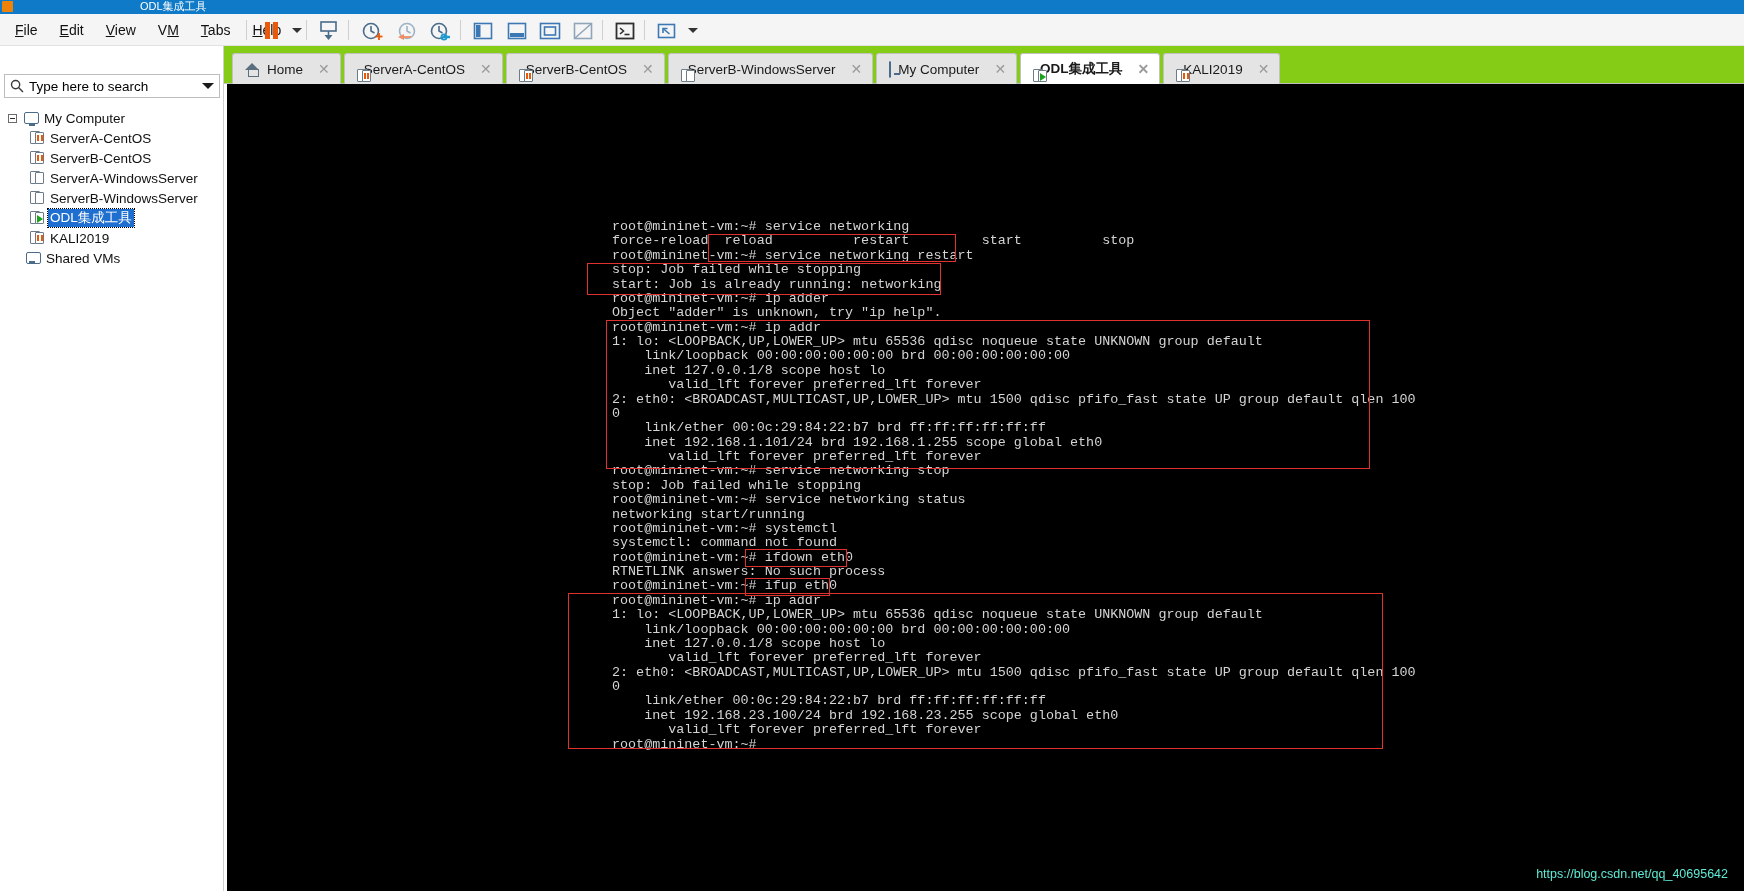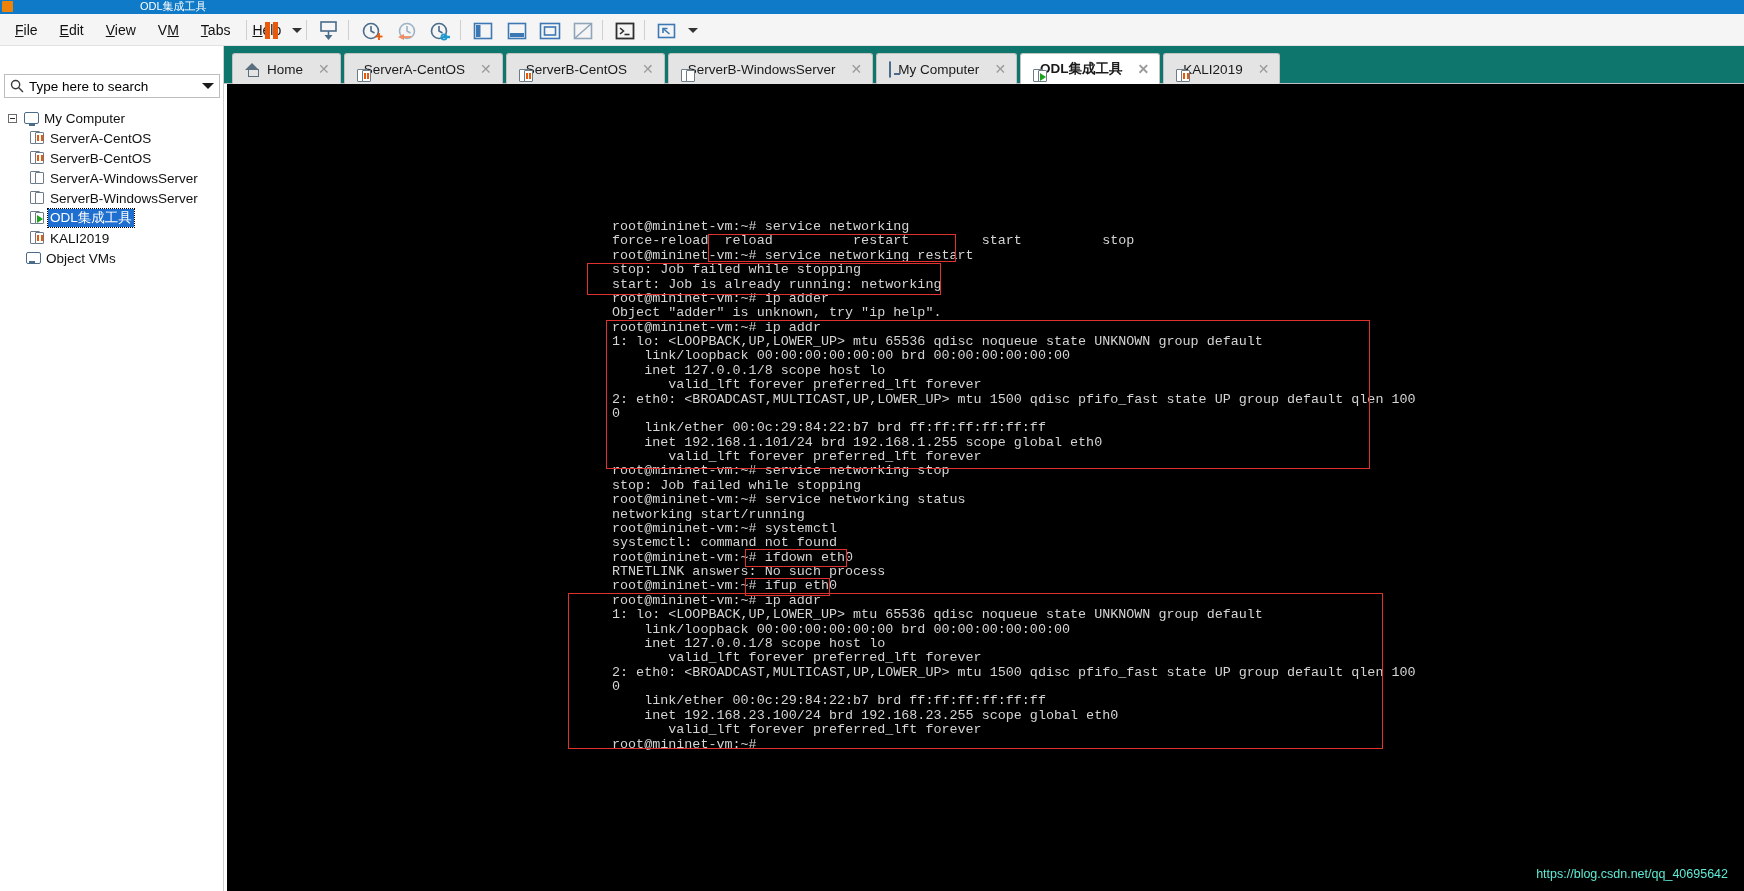--- a/index.html
+++ b/index.html
@@ -116,21 +116,21 @@
   .ic-vm .bars{ position:absolute;left:7px;top:4px;display:flex;gap:1.5px; }
   .ic-vm .bars i{ display:block;width:2px;height:6px;background:#e8590c; }
   .ic-vm .play{ position:absolute;left:7px;top:4px;width:0;height:0;border-left:6px solid #19a319;border-top:4px solid transparent;border-bottom:4px solid transparent; }
   .ic-shared{ width:15px;height:13px;position:relative; }
   .ic-shared:before{ content:"";position:absolute;left:0;top:0;width:13px;height:10px;border:1.6px solid #4a6b8a;border-radius:2px; }
   .ic-shared:after{ content:"";position:absolute;left:3px;top:9px;width:6px;height:2px;background:#4a6b8a; }
 
   
   .tabstrip{
     position:absolute; left:224px; top:46px; width:1520px; height:38px;
-    background:#0f766e; border-bottom:1px solid #bfbfbf;
+    background:#84cc16; border-bottom:1px solid #bfbfbf;
   }
   .tabs{ position:absolute; left:8px; top:6px; display:flex; align-items:flex-end; height:32px; }
   .tab{
     height:31px; display:flex; align-items:center; gap:7px;
     padding:0 10px 0 12px; background:#e4e4e4;
     border:1px solid #c2c2c2; border-bottom:none;
     border-radius:3px 3px 0 0; margin-right:3px;
     font-size:13.5px; color:#1a1a1a; white-space:nowrap;
     cursor:default;
   }
@@ -384,21 +384,21 @@
             </span>
           </span>
       </span>
       <span class="lbl">KALI2019</span>
     </div>
 
     <div class="tnode" style="padding-left:22px">
       <span class="ico">
           <span class="ic-shared"></span>
         </span>
-      <span class="lbl">Object VMs</span>
+      <span class="lbl">Shared VMs</span>
     </div>
 
   </div>
 </div>
 
 <div class="tabstrip">
   <div class="tabs">
 
     <div class="tab">
       <span class="ic-home"></span>

